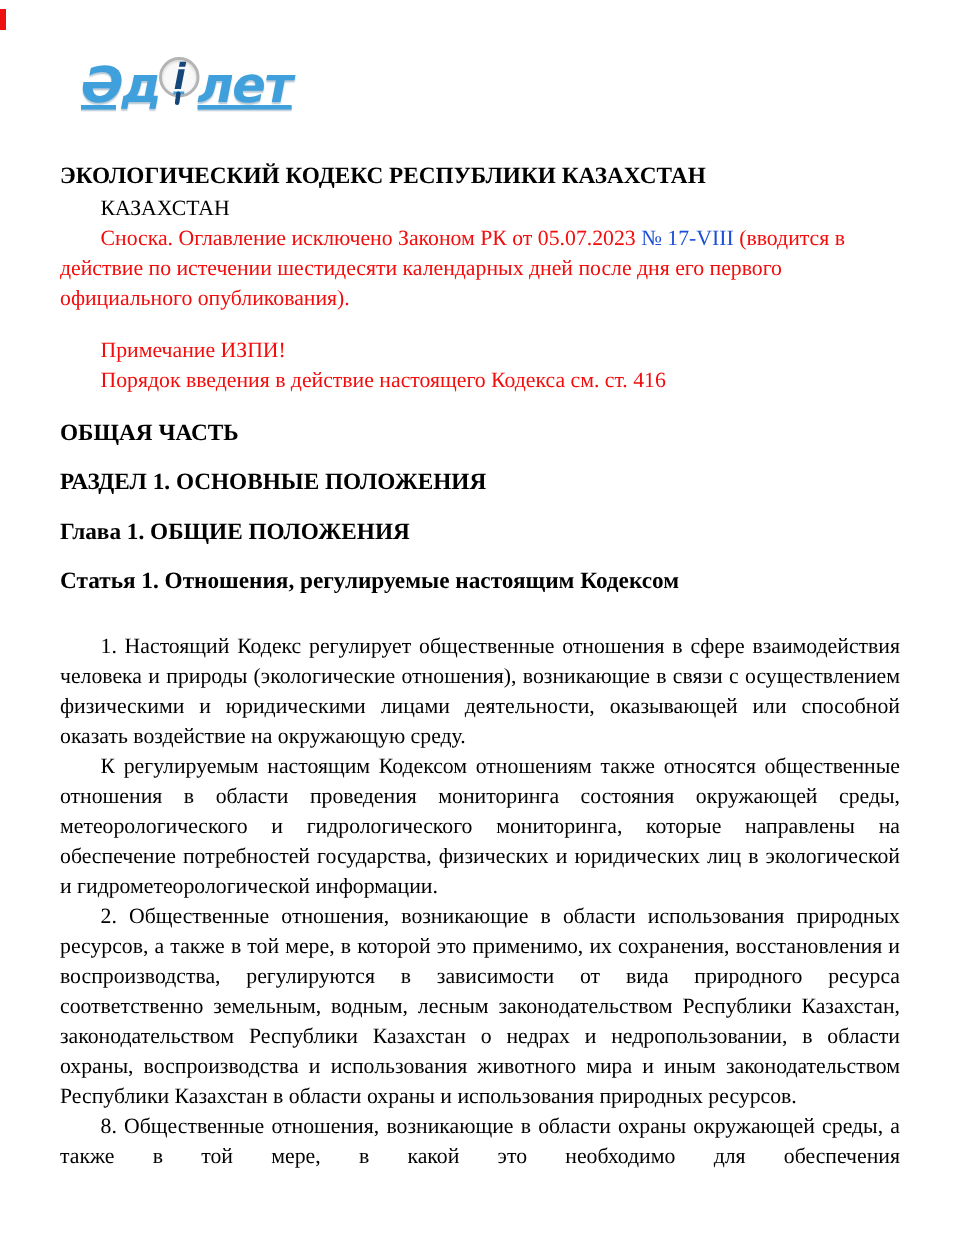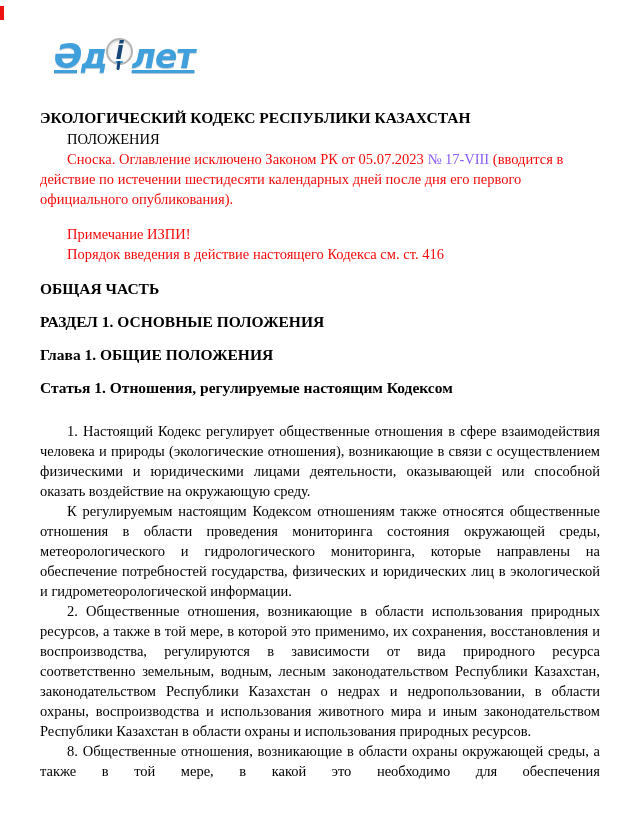--- a/index.html
+++ b/index.html
@@ -77,21 +77,21 @@
   .indent { text-indent: 27px; }
   .contents-label {
     font-size: 14.5px;
     line-height: 20px;
   }
   .red-text { color: #f40b0b; }
   .footnote {
     font-size: 14.5px;
     line-height: 20px;
   }
-  .footnote .law-number { color: #8b5cf6; text-align: right; }
+  .footnote .law-number { color: #1d4ed8; text-align: right; }
   .notes-block { margin-top: 15px; }
   .note-line {
     font-size: 14.5px;
     line-height: 20px;
   }
   .heading {
     font-size: 15.5px;
     font-weight: bold;
     line-height: 22px;
     margin-top: 11px;
@@ -119,21 +119,21 @@
     <span>Әд</span>
       <span class="magnifier">
         <span>і</span>
       </span>
       <span>лет</span>
   </div>
 
   <div class="doc-title">ЭКОЛОГИЧЕСКИЙ КОДЕКС РЕСПУБЛИКИ КАЗАХСТАН</div>
 
 
-  <p class="contents-label indent">ПОЛОЖЕНИЯ</p>
+  <p class="contents-label indent">КАЗАХСТАН</p>
 
   <p class="footnote indent red-text"><span>Сноска. Оглавление исключено Законом РК от 05.07.2023</span><span class="law-number"> № 17-VIII </span><span>(вводится в действие по истечении шестидесяти календарных дней после дня его первого официального опубликования).</span></p>
 
   <div class="notes-block">
     <p class="note-line indent red-text">Примечание ИЗПИ!</p>
     <p class="note-line indent red-text">Порядок введения в действие настоящего Кодекса см. ст. 416</p>
   </div>
 
   <div class="heading first">ОБЩАЯ ЧАСТЬ</div>
   <div class="heading">РАЗДЕЛ 1. ОСНОВНЫЕ ПОЛОЖЕНИЯ</div>

